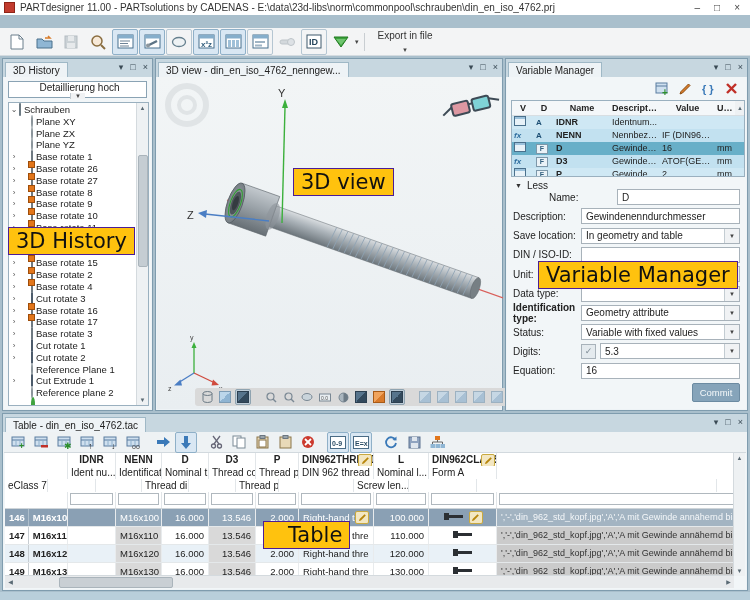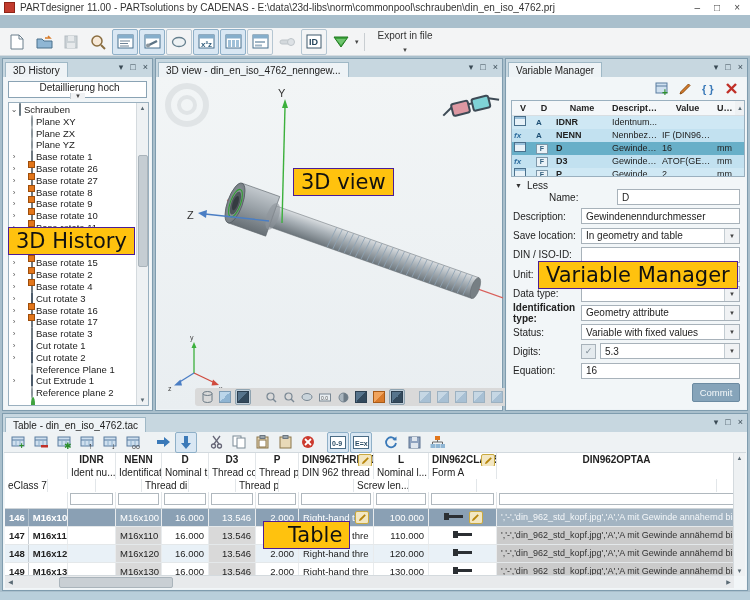--- a/index.html
+++ b/index.html
@@ -927,21 +927,20 @@
                 <svg width="9" height="9" viewBox="0 0 10 10">
                   <path d="M1 9 L3.2 8.2 L8.7 2.7 L7.3 1.3 L1.8 6.8 Z" fill="#b8860b"></path>
                 </svg>
               </span></span>
             <span class="hcell" style="width: 55px;"><span>L</span></span>
             <span class="hcell" style="width: 68px;"><span>DIN962CLASS</span><span class="pencil" style="position: absolute; right: 1px; top: 1px;">
                 <svg width="9" height="9" viewBox="0 0 10 10">
                   <path d="M1 9 L3.2 8.2 L8.7 2.7 L7.3 1.3 L1.8 6.8 Z" fill="#b8860b"></path>
                 </svg>
               </span></span>
-            <span class="hcell" style="width: 240px;"><span>DIN962OPTAA</span></span>
           </div>
           <div class="hrow">
             <span class="hcell" style="width: 63px;"><span></span></span>
             <span class="hcell" style="width: 48px;"><span>Ident nu...</span></span>
             <span class="hcell" style="width: 46px;"><span>Identificat...</span></span>
             <span class="hcell" style="width: 47px;"><span>Nominal t...</span></span>
             <span class="hcell" style="width: 47px;"><span>Thread co...</span></span>
             <span class="hcell" style="width: 43px;"><span>Thread pi...</span></span>
             <span class="hcell" style="width: 75px;"><span>DIN 962 thread</span></span>
             <span class="hcell" style="width: 55px;"><span>Nominal l...</span></span>

